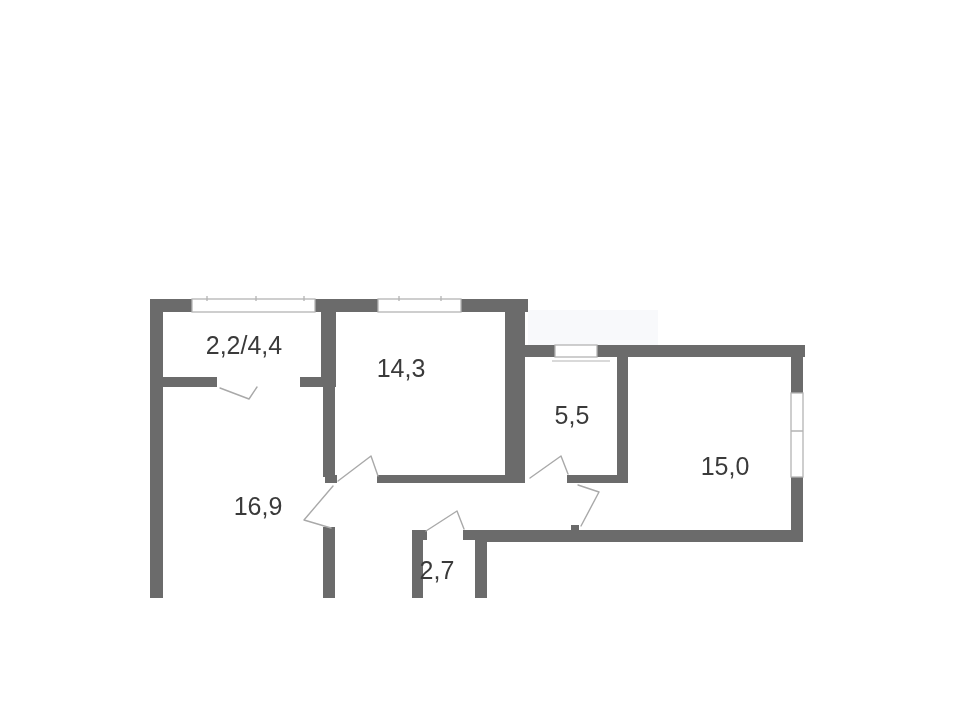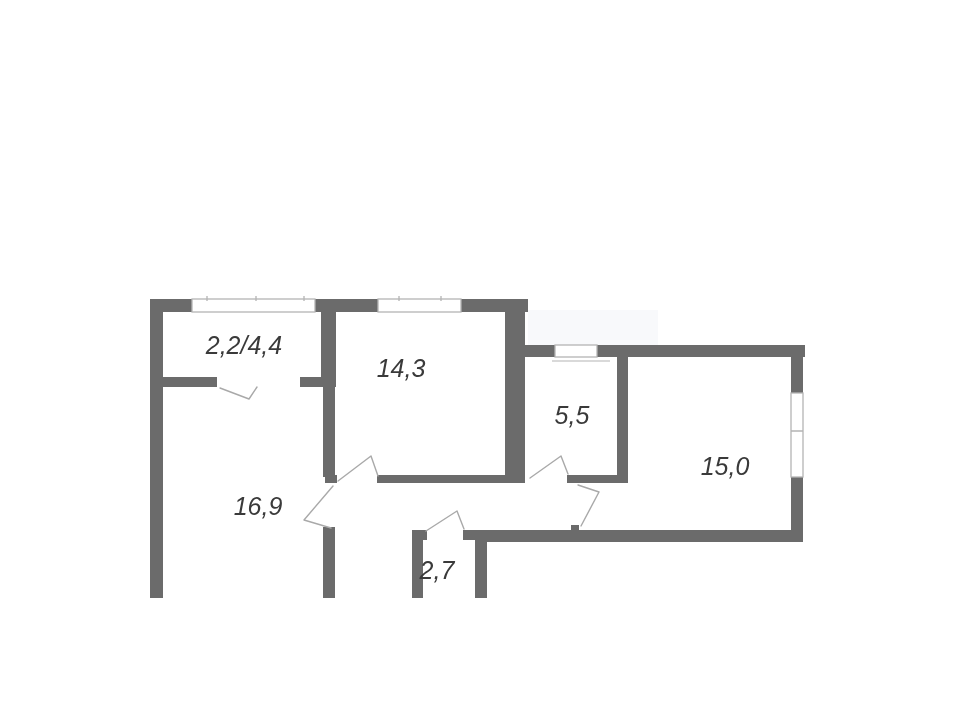--- a/index.html
+++ b/index.html
@@ -14,21 +14,20 @@
   body{
     background:var(--background);
     font-family:"Liberation Sans","DejaVu Sans",sans-serif;
   }
   .stage{
     position:relative;
     width:960px;
     height:598px;
     background:var(--background);
     overflow:hidden;
-    font-style:italic;
   }
   svg{display:block;}
   .walls{fill:var(--wall);stroke:none;}
   .neighbor-hint{fill:#f8f9fb;}
   .window-rect{fill:#ffffff;stroke:var(--window_line);stroke-width:1.3;}
   .tick{stroke:var(--window_line);stroke-width:1.3;}
   .sill{stroke:var(--sill_line);stroke-width:1.5;}
   .door{fill:#ffffff;fill-opacity:0;stroke:var(--door_line);stroke-width:1.4;stroke-linejoin:round;stroke-linecap:round;}
   .room-label{
     font-family:"Liberation Sans","DejaVu Sans",sans-serif;

